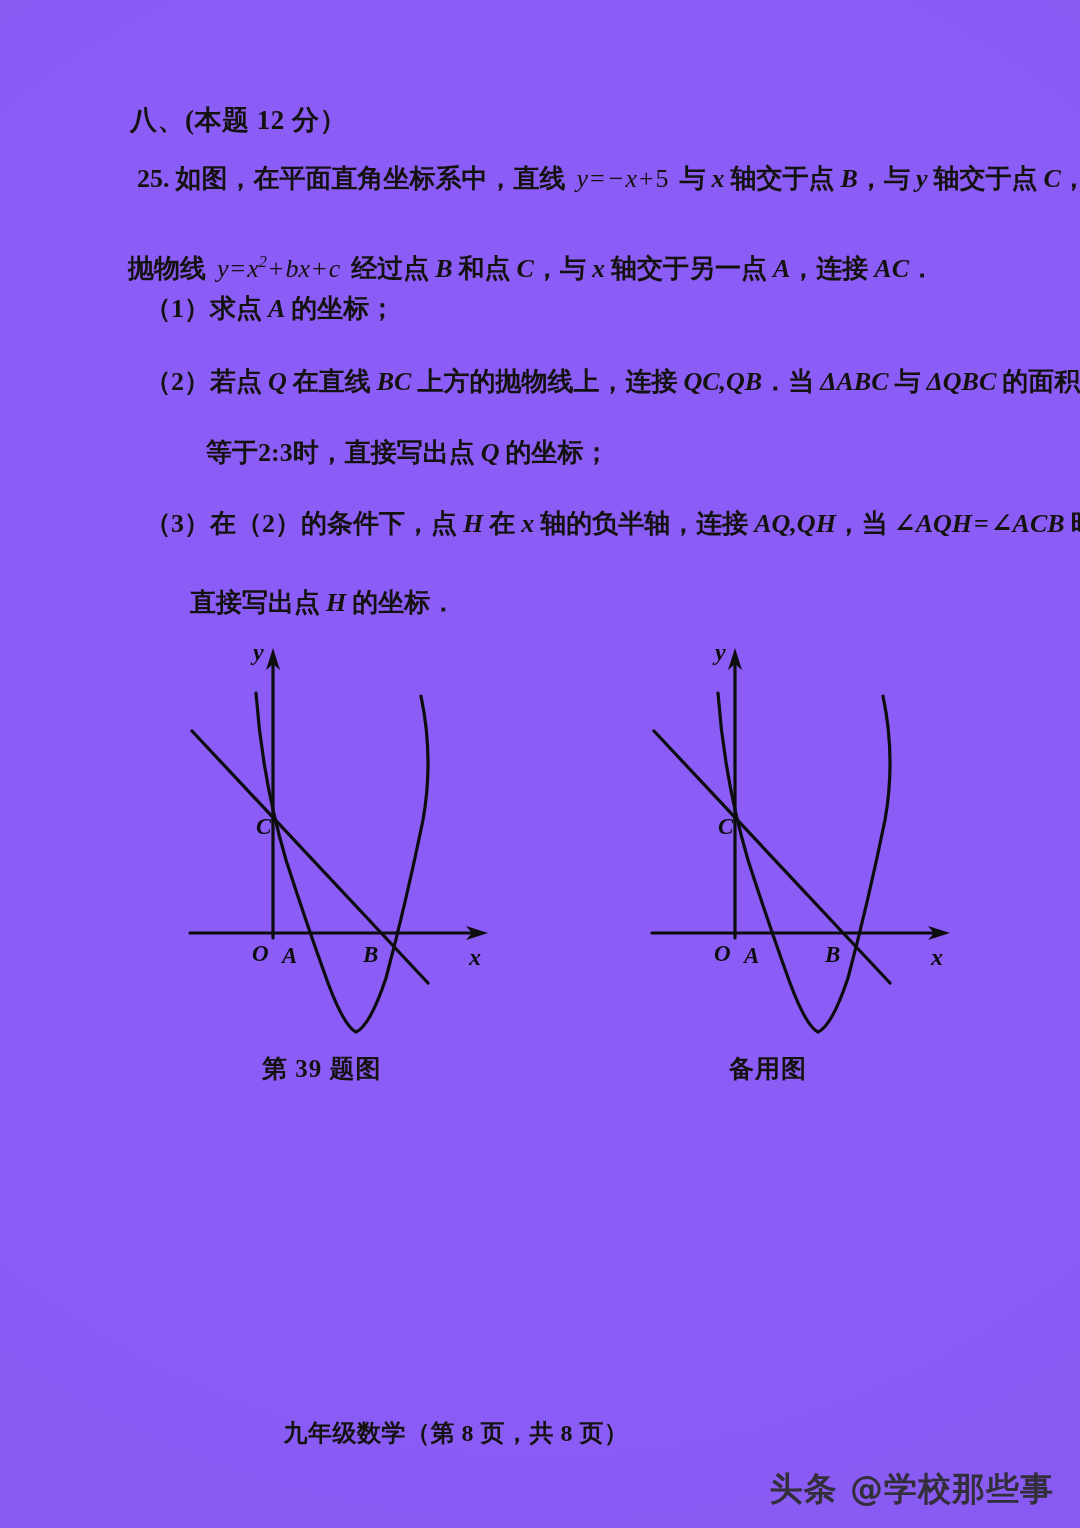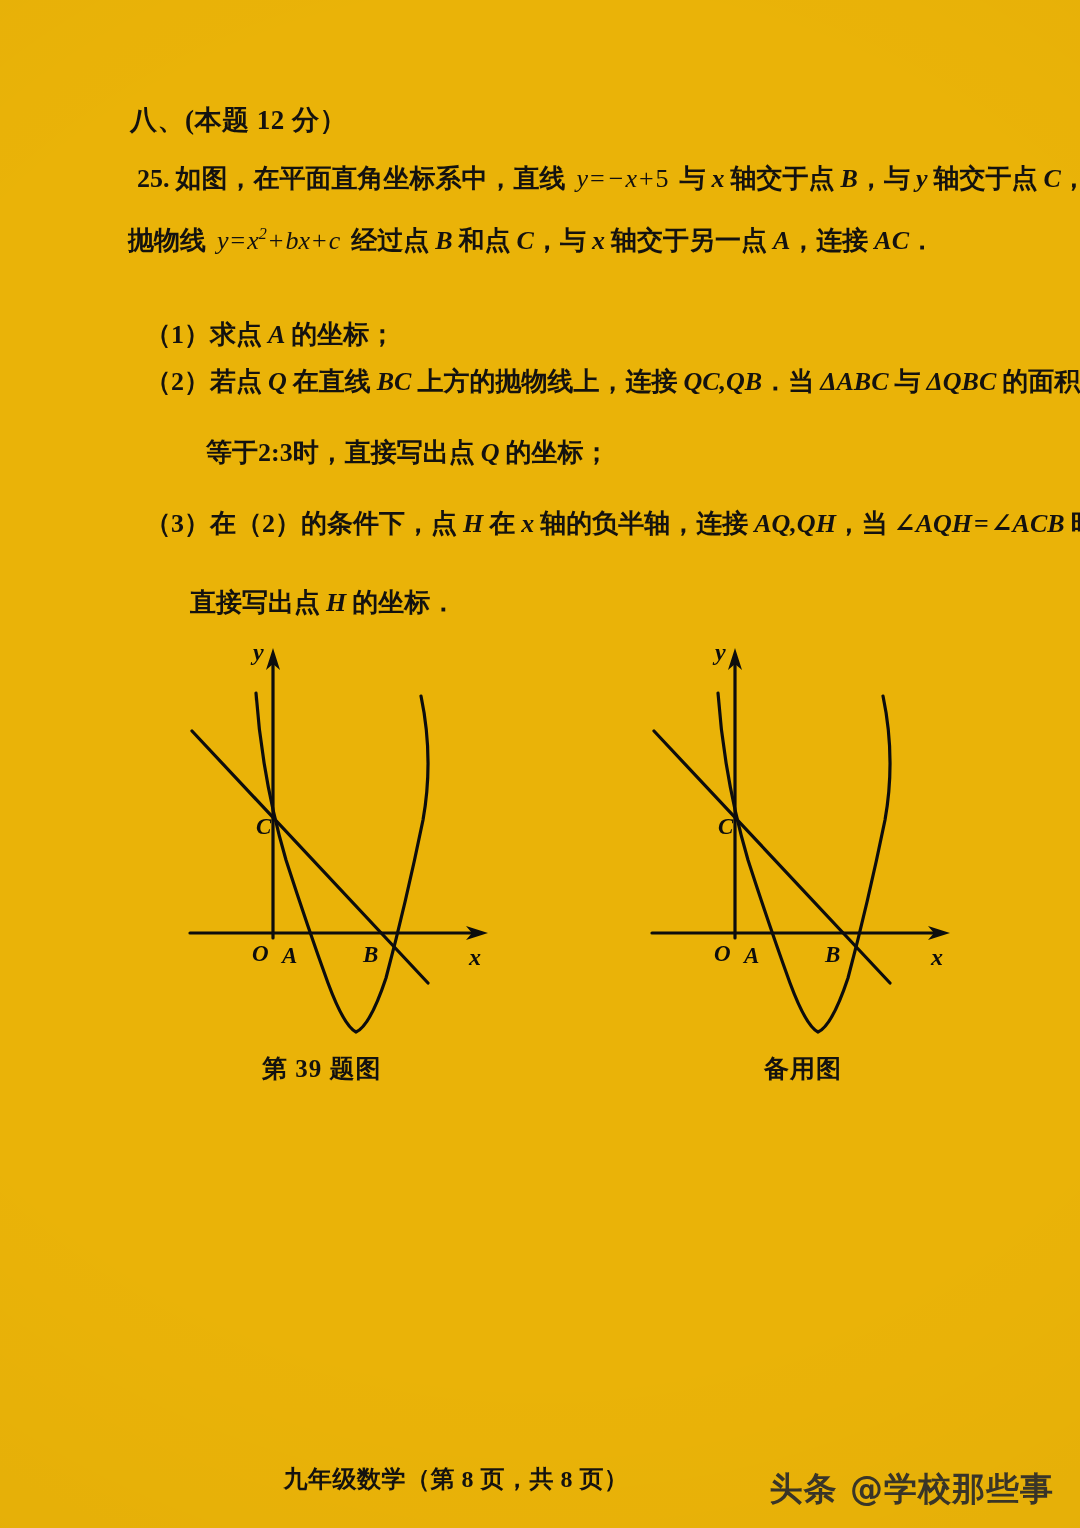--- a/index.html
+++ b/index.html
@@ -4,21 +4,21 @@
 <style>
   html, body {
     margin: 0;
     padding: 0;
     background: #ffffff;
   }
   .page {
     position: relative;
     width: 1080px;
     height: 1528px;
-    background: #eab308;
+    background: #8b5cf6;
     overflow: hidden;
     font-family: "Liberation Serif", "DejaVu Serif", serif;
     color: #14120f;
   }
   
   .scan-tint {
     position: absolute;
     inset: 0;
     background:
       radial-gradient(ellipse 120% 80% at 50% 45%, rgba(255,255,255,0) 55%, rgba(0,0,0,0.035) 100%);
@@ -77,25 +77,25 @@
   .fig-b { left: 640px; }
   .fig svg { display: block; }
   .fig-caption {
     position: absolute;
     top: 1052px;
     font-size: 25px;
     font-weight: 700;
     letter-spacing: 1px;
   }
   .cap-a { left: 262px; }
-  .cap-b { left: 764px; }
+  .cap-b { left: 729px; }
 
   .footer {
     position: absolute;
-    top: 1463px;
+    top: 1417px;
     width: 912px;
     text-align: center;
     font-size: 24px;
     font-weight: 700;
     letter-spacing: 0.5px;
   }
 
   .watermark {
     position: absolute;
     right: 26px;
@@ -117,25 +117,25 @@
   <div class="scan-tint"></div>
 
   <div class="content">
 
     <div class="sec-head">八、(本题 12 分）</div>
 
     <div class="qline" style="left:128px; top:163px;margin-left:9px;">
       <span class="qnum">25.</span><span class="sp"></span><span class="cn">如图，在平面直角坐标系中，</span><span class="cn">直线</span><span class="spw"></span><span class="mi"><i>y</i><span class="mo">=</span><span class="mo">−</span><i>x</i><span class="mo">+</span><span class="mn">5</span></span><span class="spw"></span><span class="cn">与<span class="sp"></span><span class="mi">x</span><span class="sp"></span>轴交于点<span class="sp"></span><span class="mi">B</span>，与<span class="sp"></span><span class="mi">y</span><span class="sp"></span>轴交于点<span class="sp"></span><span class="mi">C</span>，</span>
     </div>
 
-    <div class="qline" style="left:128px; top:224px;">
+    <div class="qline" style="left:128px; top:252px;">
       <span class="cn">抛物线</span><span class="spw"></span><span class="mi"><i>y</i><span class="mo">=</span><i>x</i><sup class="exp">2</sup><span class="mo">+</span><i>bx</i><span class="mo">+</span><i>c</i></span><span class="spw"></span><span class="cn">经过点<span class="sp"></span><span class="mi">B</span><span class="sp"></span>和点<span class="sp"></span><span class="mi">C</span>，与<span class="sp"></span><span class="mi">x</span><span class="sp"></span>轴交于另一点<span class="sp"></span><span class="mi">A</span>，连接<span class="sp"></span><span class="mi">AC</span>．</span>
     </div>
 
-    <div class="qline" style="left:145px; top:319px;">
+    <div class="qline" style="left:145px; top:293px;">
       <span class="cn">（1）</span><span class="cn">求点<span class="sp"></span><span class="mi">A</span><span class="sp"></span>的坐标；</span>
     </div>
 
     <div class="qline" style="left:145px; top:366px;">
       <span class="cn">（2）</span><span class="cn">若点<span class="sp"></span><span class="mi">Q</span><span class="sp"></span>在直线<span class="sp"></span><span class="mi">BC</span><span class="sp"></span>上方的抛物线上，连接<span class="sp"></span><span class="mi">QC,QB</span>．当<span class="sp"></span><span class="mi">ΔABC</span><span class="sp"></span>与<span class="sp"></span><span class="mi">ΔQBC</span><span class="sp"></span>的面积比</span>
     </div>
     <div class="qline" style="left:206px; top:437px;">
       <span class="cn">等于<span class="mn">2:3</span>时，直接写出点<span class="sp"></span><span class="mi">Q</span><span class="sp"></span>的坐标；</span>
     </div>
 

